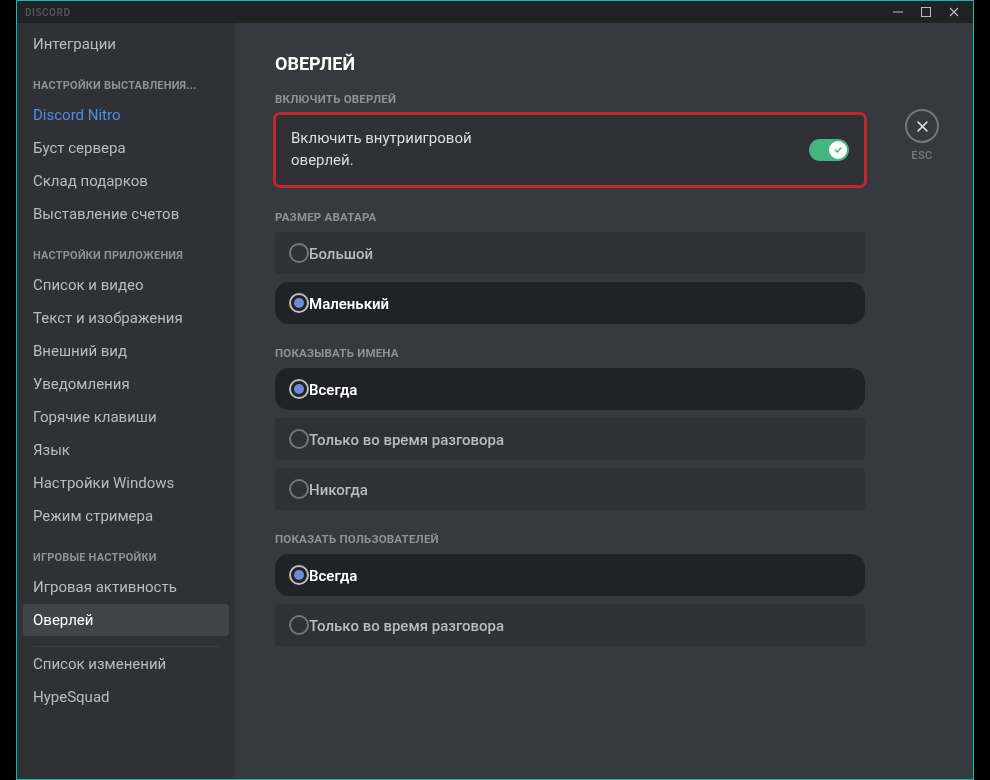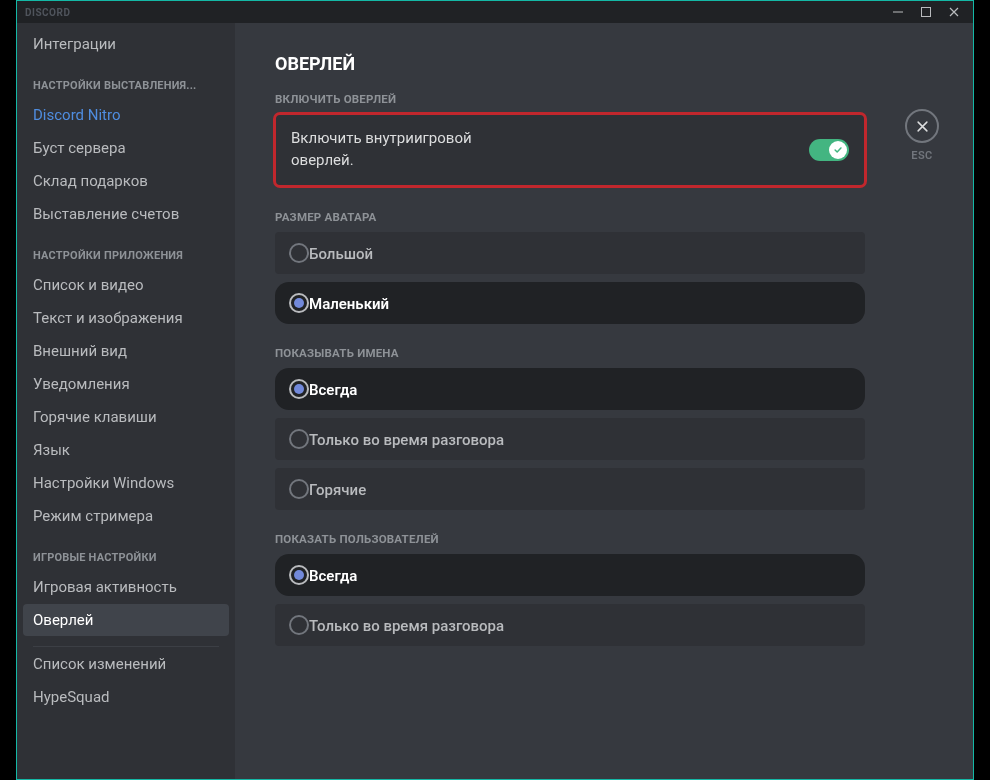--- a/index.html
+++ b/index.html
@@ -154,21 +154,21 @@
                   <div class="radio-dot"></div>
                 </div>
                 <div class="radio-label">Всегда</div>
               </div>
               <div class="radio-item">
                 <div class="radio-circle"></div>
                 <div class="radio-label">Только во время разговора</div>
               </div>
               <div class="radio-item">
                 <div class="radio-circle"></div>
-                <div class="radio-label">Горячие</div>
+                <div class="radio-label">Никогда</div>
               </div>
             </div>
         </div>
 
         <div class="radio-group">
           <div class="field-label">ПОКАЗАТЬ ПОЛЬЗОВАТЕЛЕЙ</div>
           <div id="users-opts">
               <div class="radio-item sel">
                 <div class="radio-circle">
                   <div class="radio-dot"></div>

